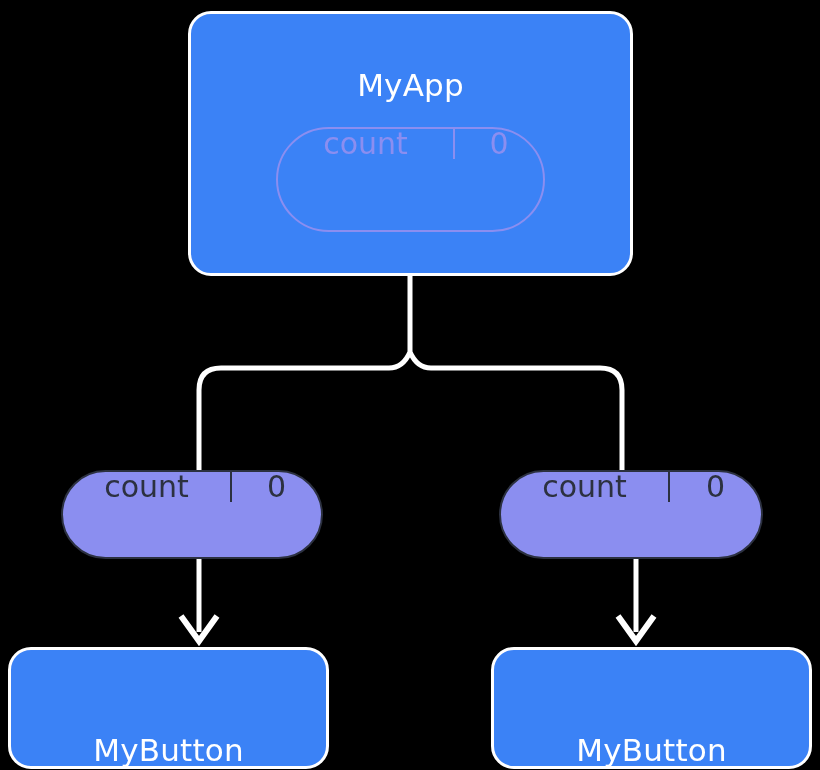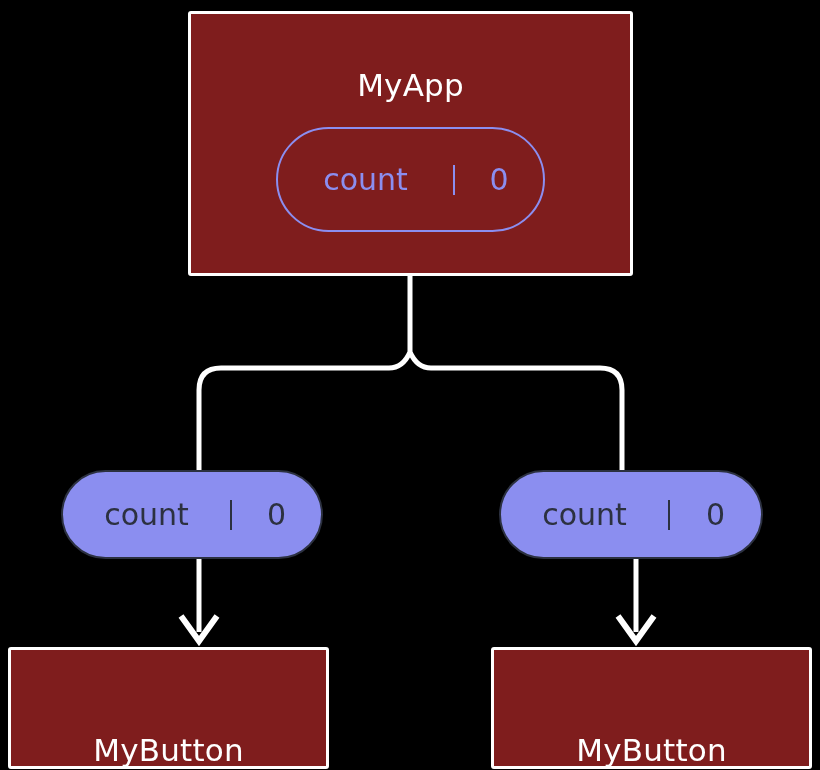--- a/index.html
+++ b/index.html
@@ -27,23 +27,23 @@
     top: 0;
     width: 820px;
     height: 770px;
     pointer-events: none;
   }
 
   
   .comp-box {
     position: absolute;
     box-sizing: border-box;
-    background: #7f1d1d;
+    background: #3b82f6;
     border: 3px solid #ffffff;
-    border-radius: 3px;
+    border-radius: 23px;
     display: flex;
     flex-direction: column;
     align-items: center;
   }
   .comp-title {
     color: #ffffff;
     font-size: 31px;
     font-weight: 400;
     letter-spacing: 0.2px;
     line-height: 1;
@@ -65,21 +65,21 @@
     justify-content: flex-end;
   }
   #box-mybutton-left  { left: 8px;   width: 321px; }
   #box-mybutton-right { left: 491px; width: 321px; }
 
   
   .pill {
     position: absolute;
     box-sizing: border-box;
     display: flex;
-    align-items: center;
+    align-items: flex-start;
     border-radius: 999px;
     overflow: hidden;
   }
   .pill-key, .pill-val {
     display: flex;
     align-items: center;
     justify-content: center;
     line-height: 1;
     white-space: nowrap;
   }

